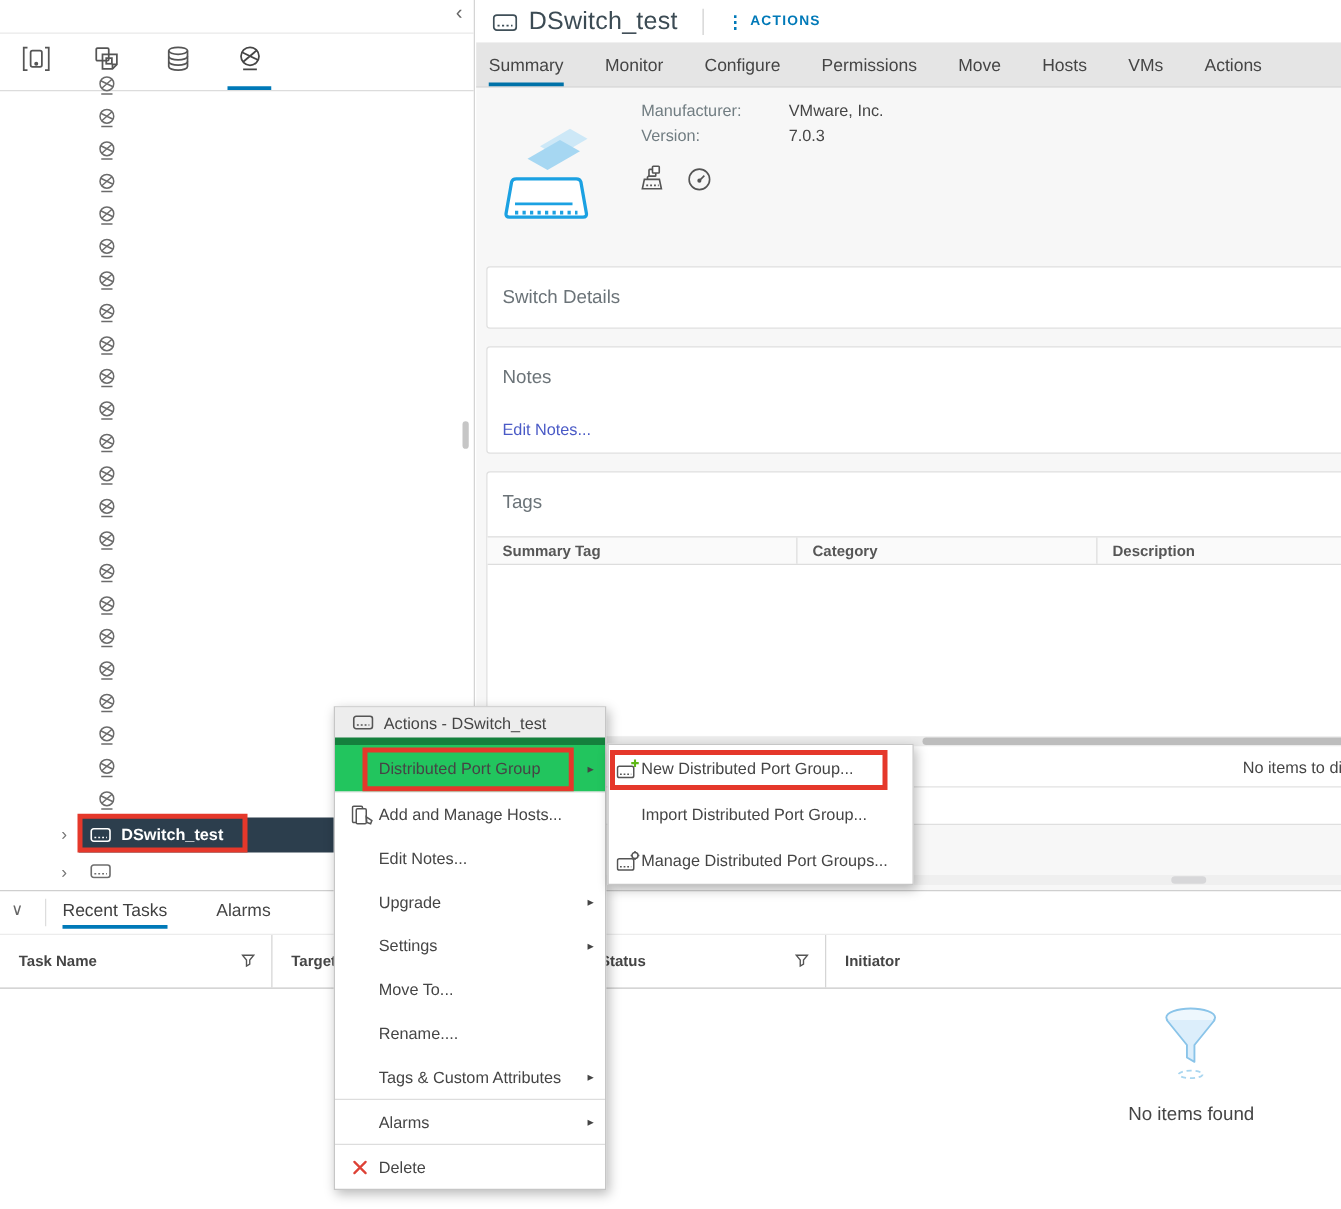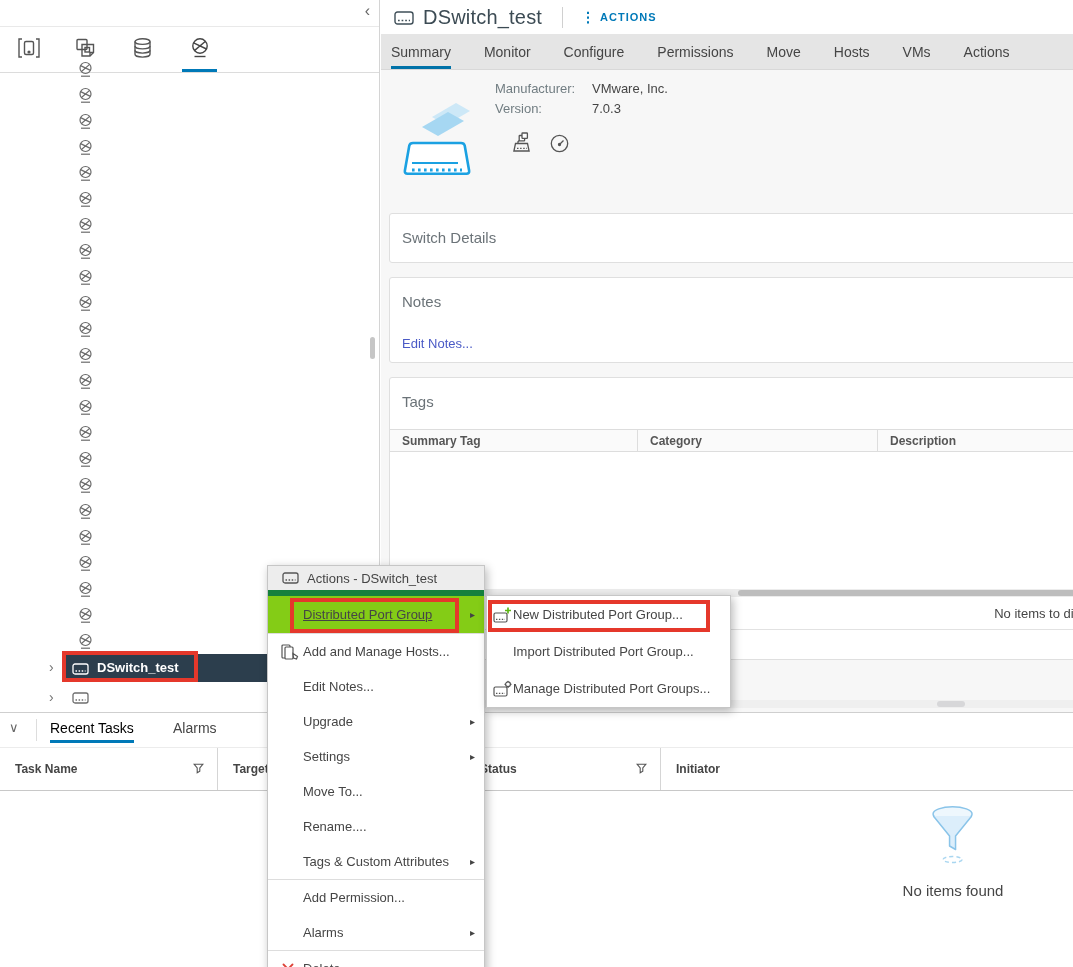--- a/index.html
+++ b/index.html
@@ -31,21 +31,21 @@
   .page-title{font-size:20px;color:#3c4b54;margin-left:9px;letter-spacing:.2px;}
   .vdiv{width:1px;height:21px;background:#d0d0d0;margin:0 18px 0 20px;}
   .actions-btn{display:flex;align-items:center;color:#0079b8;cursor:pointer;}
   .actions-btn .dots{font-weight:bold;font-size:14px;margin-right:5px;}
   .actions-btn .lbl{font-size:11px;font-weight:bold;letter-spacing:1px;}
   .tab-bar{height:36px;background:#e5e5e5;border-bottom:1px solid #d8d8d8;display:flex;gap:33px;padding-left:10px;box-sizing:border-box;}
   .tab{display:flex;align-items:center;font-size:14px;color:#454545;position:relative;cursor:pointer;}
   .tab.active::after{content:'';position:absolute;left:0;right:0;bottom:0;height:3px;background:#0072a8;}
 
   .hero-art{position:absolute;left:17px;top:93px;}
-  .info-row{position:absolute;left:114px;display:flex;font-size:13px;}
+  .info-row{position:absolute;left:132px;display:flex;font-size:13px;gap:21px;}
   .info-row .k{width:97px;color:#717d82;}
   .info-row .v{color:#454545;}
   .hero-icons{position:absolute;left:129px;top:131px;display:flex;gap:15px;align-items:center;}
   .hico{cursor:pointer;display:flex;}
 
   .card{position:absolute;left:8px;width:760px;background:#fff;border:1px solid #dfdfdf;border-radius:3px;box-sizing:border-box;}
   .card-title{font-size:15px;color:#6b7378;padding:15px 0 0 12px;}
   .link{position:absolute;left:12px;top:58px;font-size:13px;color:#4a5ac6;cursor:pointer;}
   .tags-head{position:absolute;top:51px;left:0;right:0;height:23px;background:#fafafa;border-top:1px solid #ddd;border-bottom:1px solid #ddd;display:flex;box-sizing:border-box;}
   .tags-col{font-size:12px;font-weight:bold;color:#565656;display:flex;align-items:center;padding-left:12px;border-right:1px solid #ddd;box-sizing:border-box;}
@@ -55,35 +55,35 @@
   .tags-footer{position:absolute;top:219px;left:0;right:0;height:33px;border-bottom:1px solid #e2e2e2;display:flex;align-items:center;justify-content:flex-end;padding-right:44px;font-size:13px;color:#454545;box-sizing:border-box;}
   .main-hscroll{position:absolute;top:700px;left:0;right:0;height:8px;background:#efefef;}
   .main-hscroll .thumb{position:absolute;left:556px;width:28px;top:1px;bottom:1px;background:#d7d7d9;border-radius:3px;cursor:pointer;}
 
   
   .tasks{position:absolute;left:0;top:712px;width:100%;height:255px;background:#fff;border-top:1px solid #cfcfcf;box-sizing:border-box;}
   .tasks-tabbar{position:relative;height:34px;}
   .tasks-collapse{position:absolute;left:9px;top:7px;font-size:13px;color:#666;cursor:pointer;}
   .tt-div{position:absolute;left:36px;top:6px;height:22px;width:1px;background:#ddd;}
   .ttab{position:absolute;top:7px;font-size:14px;color:#454545;cursor:pointer;}
-  .ttab.active{color:#000000;text-align:right;}
+  .ttab.active{color:#404040;text-align:right;}
   .ttab.active .ul{position:absolute;left:0;right:0;bottom:-7px;height:3px;background:#0079b8;}
   .tasks-header{position:absolute;top:34px;left:0;right:0;height:44px;border-top:1px solid #ececec;border-bottom:1px solid #c8c8c8;display:flex;box-sizing:border-box;}
   .tcol{position:relative;display:flex;align-items:center;padding-left:15px;font-size:12px;font-weight:bold;color:#454545;border-right:1px solid #d5d5d5;box-sizing:border-box;}
   .tcol:last-child{border-right:none;}
   .tcol .filter{position:absolute;right:13px;top:15px;cursor:pointer;}
   .tasks-empty{position:absolute;left:953px;top:92px;transform:translateX(-50%);display:flex;flex-direction:column;align-items:center;}
   .tasks-empty .txt{margin-top:13px;font-size:15px;color:#454545;}
 
   
   .ctx{position:absolute;left:267px;top:565px;width:218px;background:#fff;border:1px solid #c6c6c6;box-shadow:2px 3px 9px rgba(0,0,0,.28);z-index:10;box-sizing:border-box;}
   .ctx-header{height:30px;background:#ededed;border-bottom:6px solid #15803d;display:flex;align-items:center;padding-left:14px;font-size:13px;color:#454545;box-sizing:border-box;}
   .ctx-header .sw{color:#555;display:flex;margin-right:8px;}
   .ctx-item{height:35px;display:flex;align-items:center;padding-left:35px;font-size:13px;color:#454545;position:relative;cursor:pointer;box-sizing:border-box;}
-  .ctx-item.hl{background:#84cc16;height:37px;text-decoration:underline;}
+  .ctx-item.hl{background:#22c55e;height:37px;}
   .ctx-item .mi{position:absolute;left:13px;top:50%;transform:translateY(-50%);display:flex;}
   .ctx-item .arrow{position:absolute;right:9px;font-size:10px;color:#444;}
   .ctx-sep{height:1px;background:#ddd;}
   .sub{position:absolute;left:486px;top:595px;width:245px;background:#fff;border:1px solid #c6c6c6;box-shadow:2px 3px 9px rgba(0,0,0,.28);z-index:11;box-sizing:border-box;}
   .sub-item{height:37px;display:flex;align-items:center;padding-left:26px;font-size:13px;color:#454545;position:relative;cursor:pointer;box-sizing:border-box;}
   .sub-item .mi{position:absolute;left:6px;top:50%;transform:translateY(-50%);display:flex;}
 
   
   .redbox{position:absolute;border:4px solid #e5382b;z-index:30;pointer-events:none;box-sizing:border-box;}
 </style>
@@ -445,21 +445,20 @@
               <path d="M12 9.5l4.5 3-1 2.5-3-1z" fill="#fff"></path>
             </svg>
           </span></div>
         <div class="ctx-item">Edit Notes...</div>
         <div class="ctx-item">Upgrade<span class="arrow">▸</span></div>
         <div class="ctx-item">Settings<span class="arrow">▸</span></div>
         <div class="ctx-item">Move To...</div>
         <div class="ctx-item">Rename....</div>
         <div class="ctx-item">Tags &amp; Custom Attributes<span class="arrow">▸</span></div>
         <div class="ctx-sep"></div>
-        <div class="ctx-item">Add Permission...</div>
         <div class="ctx-item">Alarms<span class="arrow">▸</span></div>
         <div class="ctx-sep"></div>
         <div class="ctx-item">Delete<span class="mi">
             <svg width="14" height="14" viewBox="0 0 14 14" fill="none" stroke="#dd4136" stroke-width="1.8" stroke-linecap="round">
               <path d="M2.5 2.5l9 9 M11.5 2.5l-9 9"></path>
             </svg>
           </span></div>
       </div>
   </div>
 

